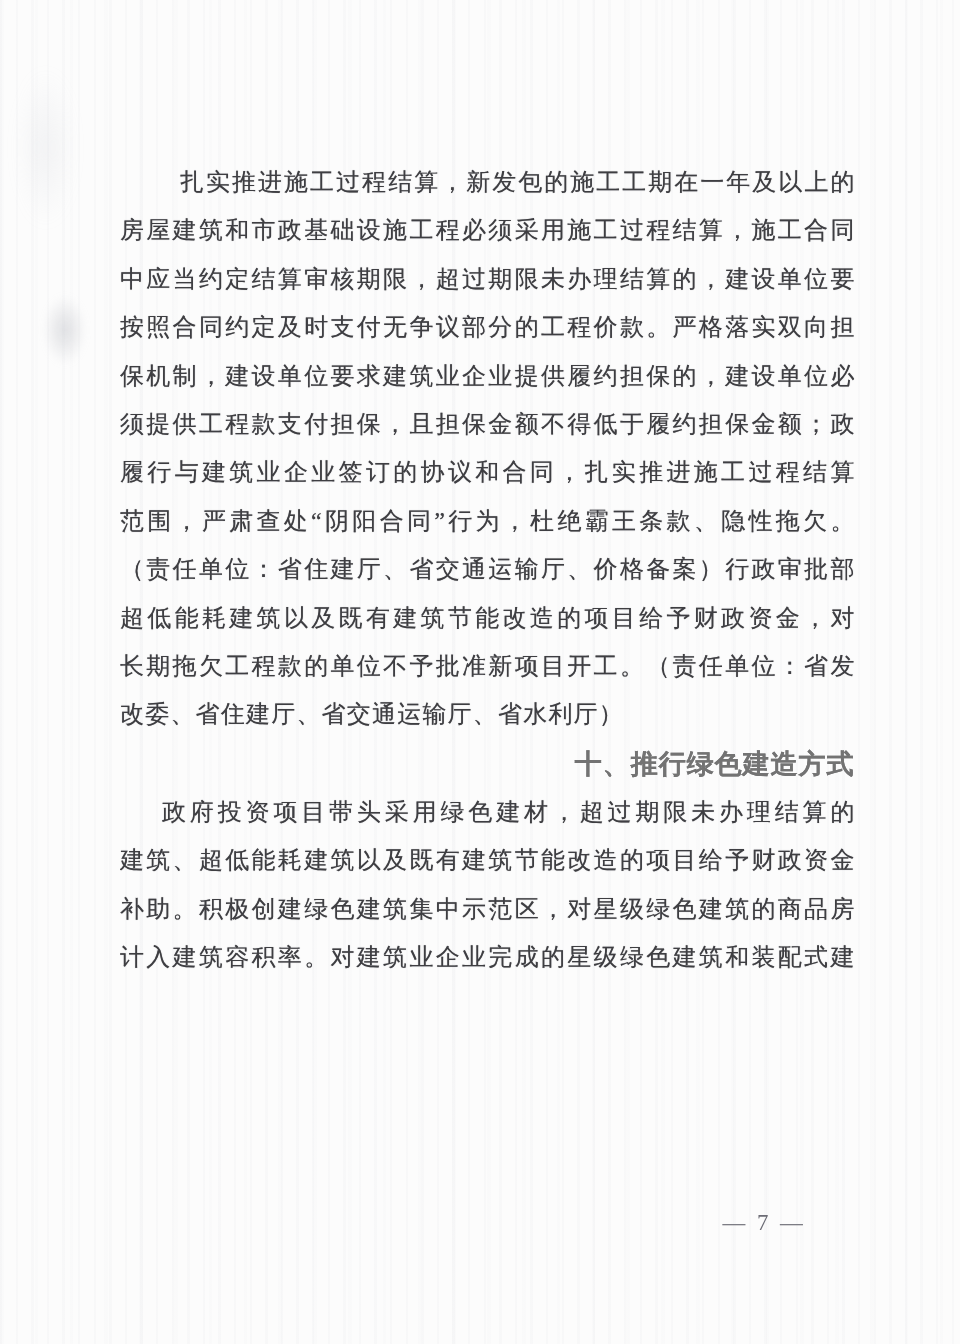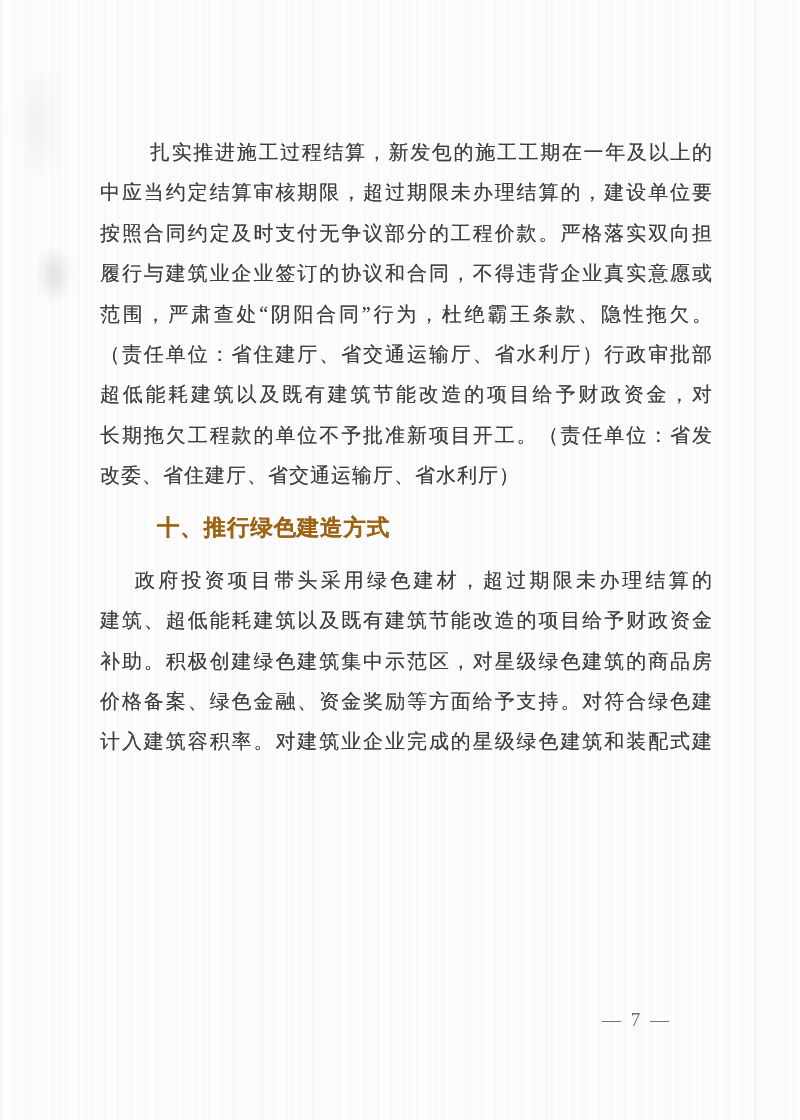--- a/index.html
+++ b/index.html
@@ -57,29 +57,29 @@
   }
   .line.indent-first   { text-indent: 50px; }
   .line.indent-first-sm{ text-indent: 35px; }
   .line.flush-left {
     text-align: center;
     text-align-last: left;
     letter-spacing: 1px;
   }
 
   .heading-line {
-    margin: 12px;
+    margin: 0;
     height: 40.4px;
     line-height: 40.4px;
     padding-left: 45px;
     font-family: "Liberation Sans", sans-serif;
     font-size: 22.5px;
     font-weight: 700;
-    color: #a16207;
-    text-align: left;
+    color: #737373;
+    text-align: right;
     letter-spacing: 0.8px;
     text-shadow: 0 0 0.5px rgba(46,46,49,0.6);
   }
 
   .page-number {
     position: absolute;
     left: 602px;
     top: 1007px;
     font-size: 19px;
     line-height: 26px;
@@ -93,37 +93,39 @@
 
 <div class="page">
 
   <div class="smudge smudge-b"></div>
   <div class="smudge smudge-a"></div>
 
   <main class="text-block">
 
     <section>
       <p class="line indent-first">扎实推进施工过程结算，新发包的施工工期在一年及以上的</p>
+      <p class="line">房屋建筑和市政基础设施工程必须采用施工过程结算，施工合同</p>
       <p class="line">中应当约定结算审核期限，超过期限未办理结算的，建设单位要</p>
       <p class="line">按照合同约定及时支付无争议部分的工程价款。严格落实双向担</p>
-      <p class="line">履行与建筑业企业签订的协议和合同，不得违背企业真实意愿或</p>
+      <p class="line">保机制，建设单位要求建筑业企业提供履约担保的，建设单位必</p>
+      <p class="line">须提供工程款支付担保，且担保金额不得低于履约担保金额；政</p>
+      <p class="line">履行与建筑业企业签订的协议和合同，扎实推进施工过程结算</p>
       <p class="line">范围，严肃查处“阴阳合同”行为，杜绝霸王条款、隐性拖欠。</p>
-      <p class="line">（责任单位：省住建厅、省交通运输厅、省水利厅）行政审批部</p>
+      <p class="line">（责任单位：省住建厅、省交通运输厅、价格备案）行政审批部</p>
       <p class="line">超低能耗建筑以及既有建筑节能改造的项目给予财政资金，对</p>
       <p class="line">长期拖欠工程款的单位不予批准新项目开工。（责任单位：省发</p>
       <p class="line flush-left">改委、省住建厅、省交通运输厅、省水利厅）</p>
     </section>
 
     <h2 class="heading-line">十、推行绿色建造方式</h2>
 
     <section>
       <p class="line indent-first-sm">政府投资项目带头采用绿色建材，超过期限未办理结算的</p>
       <p class="line">建筑、超低能耗建筑以及既有建筑节能改造的项目给予财政资金</p>
       <p class="line">补助。积极创建绿色建筑集中示范区，对星级绿色建筑的商品房</p>
-      <p class="line">价格备案、绿色金融、资金奖励等方面给予支持。对符合绿色建</p>
       <p class="line">计入建筑容积率。对建筑业企业完成的星级绿色建筑和装配式建</p>
     </section>
 
   </main>
 
   <div class="page-number">— 7 —</div>
 
 </div>
 
 </body></html>

